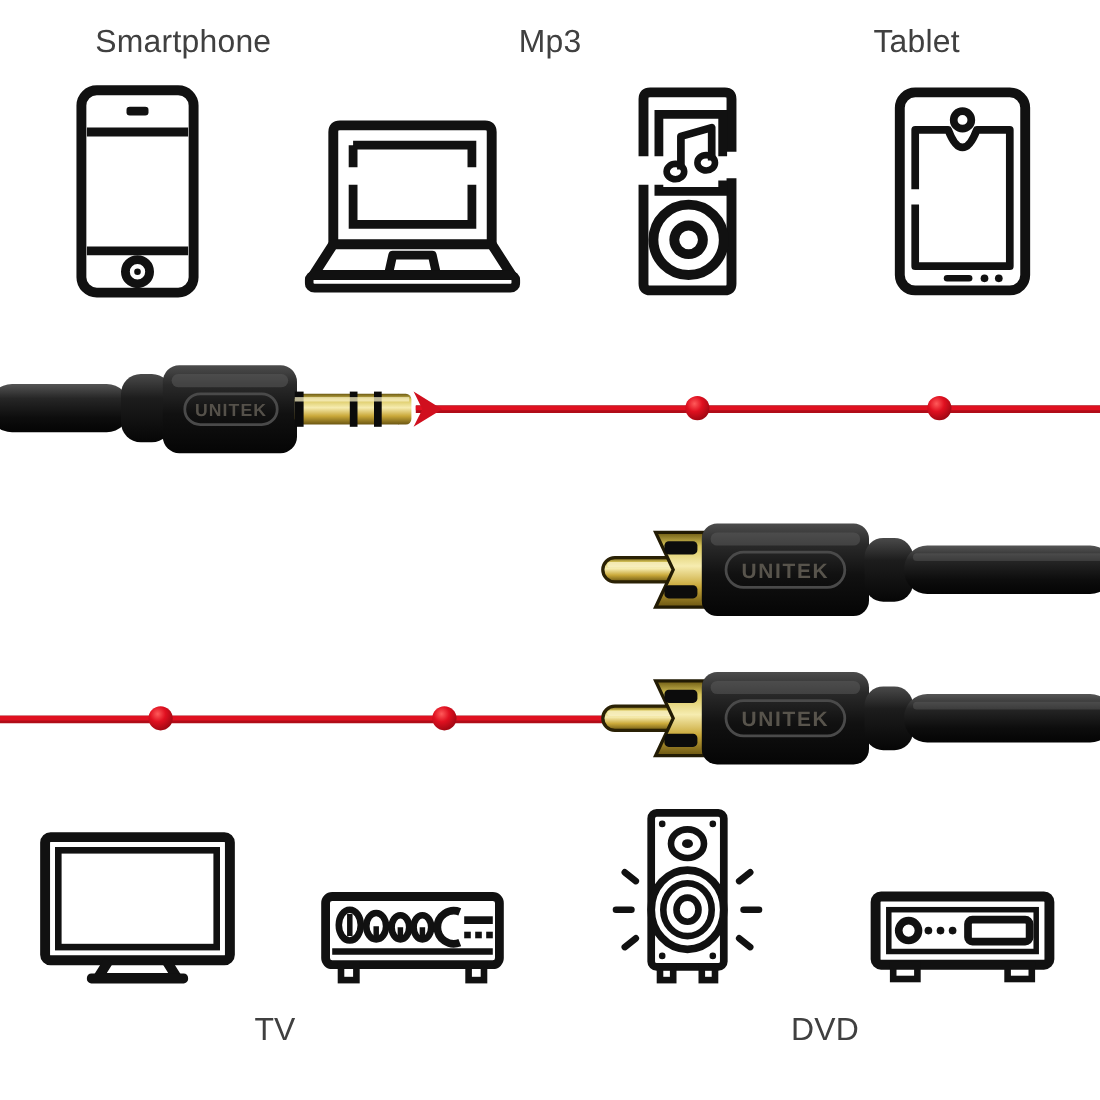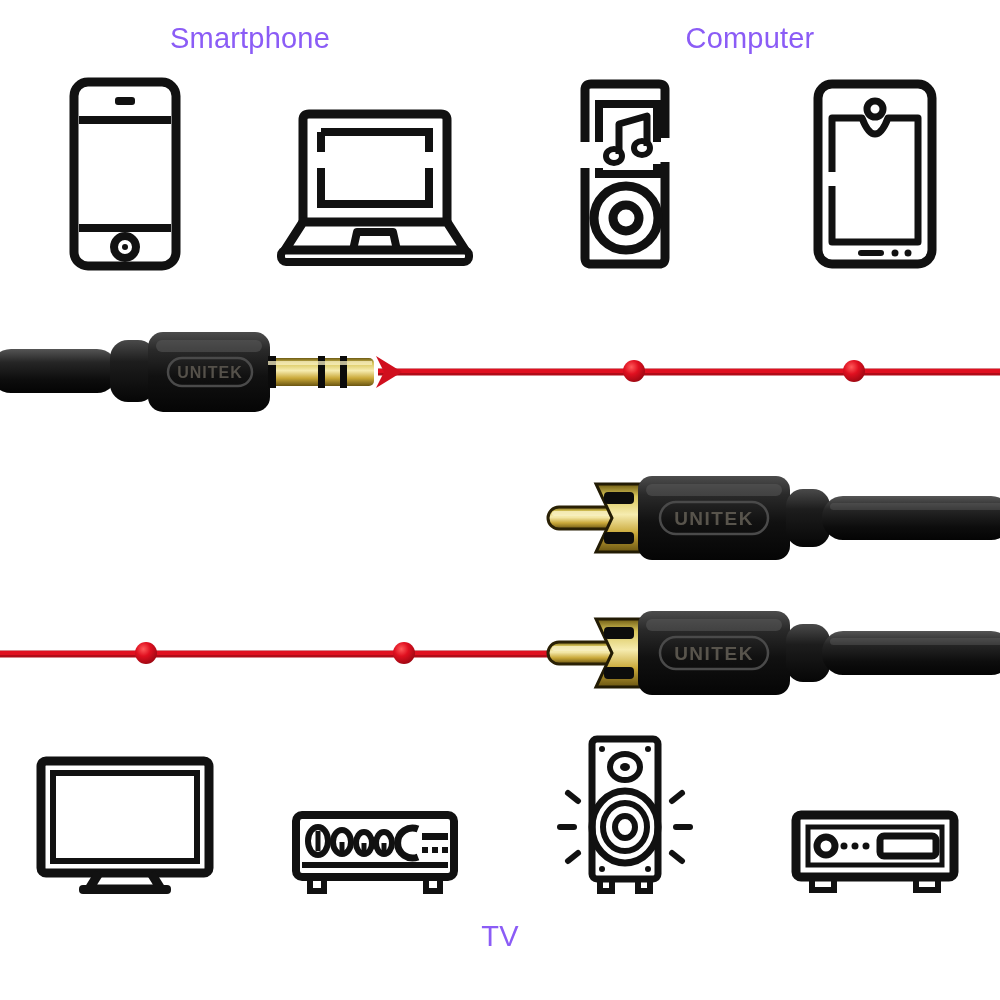--- a/index.html
+++ b/index.html
@@ -26,21 +26,21 @@
     position: absolute;
     left: 0;
     width: 1000px;
     display: flex;
     pointer-events: none;
   }
   .label-cell {
     flex: 1 1 0;
     text-align: center;
     font-size: 29px;
-    color: #8b5cf6;
+    color: #404040;
     font-family: "Liberation Sans", sans-serif;
     letter-spacing: 0.2px;
     font-weight: 400;
   }
   #top-labels { top: 22px; }
   #bottom-labels { top: 920px; }
 
   
   .icon-row {
     position: absolute;
@@ -69,21 +69,22 @@
     height: 1000px;
   }
 </style>
 </head>
 <body>
 
 <div id="stage">
 
   <div class="label-row" id="top-labels">
     <div class="label-cell">Smartphone</div>
-    <div class="label-cell">Computer</div>
+    <div class="label-cell">Mp3</div>
+    <div class="label-cell">Tablet</div>
   </div>
 
   <div class="icon-row" id="top-icons">
 
     <div class="icon-cell">
       <svg class="ico" width="118" height="196" viewBox="0 0 118 196">
         <rect x="8" y="6" width="102" height="184" rx="14" ry="14" fill="none" stroke="#111" stroke-width="9"></rect>
         <line x1="13" y1="44" x2="105" y2="44" stroke="#111" stroke-width="8"></line>
         <line x1="13" y1="152" x2="105" y2="152" stroke="#111" stroke-width="8"></line>
         <rect x="49" y="21" width="20" height="8" rx="3" fill="#111"></rect>
@@ -312,15 +313,16 @@
         <circle cx="76" cy="37" r="3.5" fill="#111"></circle>
         <rect x="90" y="27" width="56" height="20" rx="4" fill="none" stroke="#111" stroke-width="7"></rect>
         <rect x="22" y="68" width="22" height="13" fill="none" stroke="#111" stroke-width="6"></rect>
         <rect x="126" y="68" width="22" height="13" fill="none" stroke="#111" stroke-width="6"></rect>
       </svg>
     </div>
   </div>
 
   <div class="label-row" id="bottom-labels">
     <div class="label-cell">TV</div>
+    <div class="label-cell">DVD</div>
   </div>
 
 </div>
 
 </body></html>

